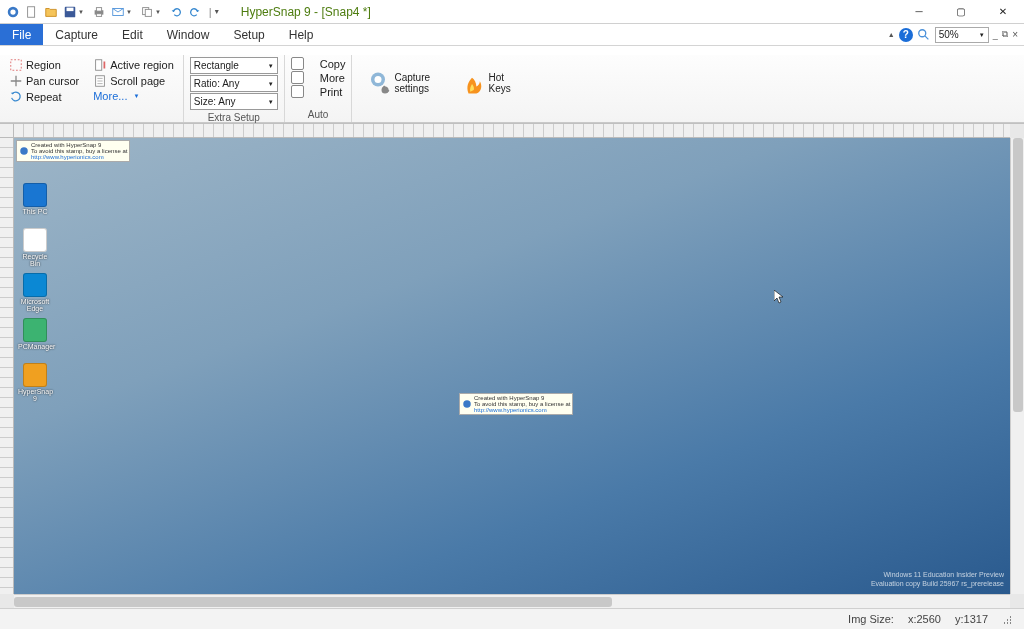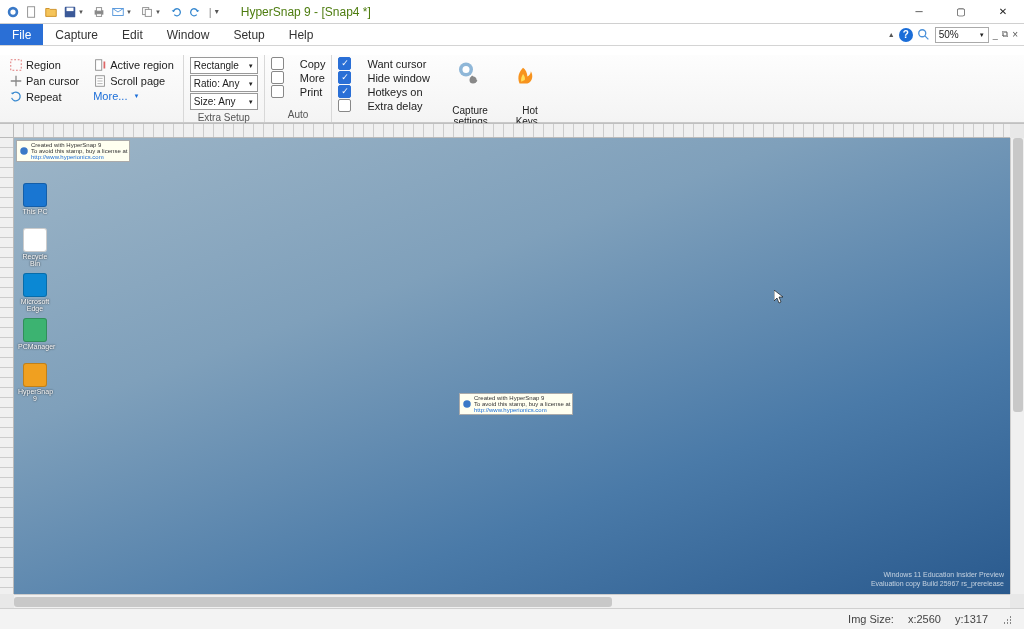--- a/index.html
+++ b/index.html
@@ -26,26 +26,26 @@
   
   
   .ribbon { height: 68px; display: flex; background: linear-gradient(#fdfdfd,#f4f4f4); border-bottom: 1px solid #c9c9c9; margin-top: 9px; }
   .ribbon-group { display: flex; flex-direction: column; border-right: 1px solid #d8d8d8; padding: 2px 6px 0 6px; }
   .ribbon-group-body { display: flex; gap: 8px; flex: 1; }
   .ribbon-group-label { font-size: 10px; text-align: center; color: #555; padding: 1px 0 2px 0; }
   .btn-col { display: flex; flex-direction: column; gap: 0px; }
   .rbtn { display: flex; align-items: center; gap: 3px; padding: 1px 3px; font-size: 11px; white-space: nowrap; border-radius:2px; cursor:default;}
   .rbtn svg { width:14px; height:14px; flex-shrink:0;}
   .more-btn { color:#1a6dd8; }
-  .combo { width: 68px; height: 17px; border:1px solid #999; background:#fff; font-size:10px; display:flex; align-items:center; padding:0 3px; justify-content:space-between; margin-bottom:1px;}
+  .combo { width: 88px; height: 17px; border:1px solid #999; background:#fff; font-size:10px; display:flex; align-items:center; padding:0 3px; justify-content:space-between; margin-bottom:1px;}
   .chk { display:flex; align-items:center; gap:16px; font-size:11px; padding:0 0 1px 0;}
   .chk-box { width:13px; height:13px; border:1px solid #888; border-radius:2px; display:flex; align-items:center; justify-content:center; background:#fff;}
   .chk-box.checked { background:#2a6fd6; border-color:#2a6fd6; color:#fff; }
   .chk-box.checked::after{ content:"✓"; font-size:9px; line-height:1;}
-  .big-btn { display:flex; flex-direction:column; align-items:center; justify-content:center; padding:2px 6px; gap:18px; font-size:10px; text-align:right; line-height:1.1;}
+  .big-btn { display:flex; flex-direction:row; align-items:center; justify-content:center; padding:2px 6px; gap:2px; font-size:10px; text-align:left; line-height:1.1;}
   .big-btn svg{ width:28px; height:28px;}
   
   
   .canvas-wrap { flex:1; position:relative; background:#e8e8e8; overflow:hidden; border-top:1px solid #c0c0c0;}
   .rulers-corner { position:absolute; top:0; left:0; width:14px; height:14px; background:#f0f0f0; border-right:1px solid #bbb; border-bottom:1px solid #bbb; z-index:3;}
   .ruler-h { position:absolute; top:0; left:14px; right:14px; height:14px; background:repeating-linear-gradient(to right,#f0f0f0,#f0f0f0 9px,#ccc 9px,#ccc 10px); border-bottom:1px solid #bbb; z-index:2;}
   .ruler-v { position:absolute; top:14px; left:0; width:14px; bottom:14px; background:repeating-linear-gradient(to bottom,#f0f0f0,#f0f0f0 9px,#ccc 9px,#ccc 10px); border-right:1px solid #bbb; z-index:2;}
   .scroll-h { position:absolute; bottom:0; left:14px; right:14px; height:14px; background:#f0f0f0; border-top:1px solid #ccc;}
   .scroll-v { position:absolute; top:14px; right:0; width:14px; bottom:14px; background:#f0f0f0; border-left:1px solid #ccc;}
   .scroll-thumb-h{ position:absolute; top:2px; left:0; width:60%; height:10px; background:#c8c8c8; border-radius:3px;}
@@ -248,38 +248,20 @@
             <div class="chk-box"></div>
             <span>Print</span>
           </div>
       </div>
     </div>
     <div class="ribbon-group-label">Auto</div>
   </div>
 
   <div class="ribbon-group" style="border-right:none;">
     <div class="ribbon-group-body">
-      <div class="btn-col">
-        <div class="chk">
-            <div class="chk-box checked"></div>
-            <span>Want cursor</span>
-          </div>
-        <div class="chk">
-            <div class="chk-box checked"></div>
-            <span>Hide window</span>
-          </div>
-        <div class="chk">
-            <div class="chk-box checked"></div>
-            <span>Hotkeys on</span>
-          </div>
-        <div class="chk">
-            <div class="chk-box"></div>
-            <span>Extra delay</span>
-          </div>
-      </div>
       <div class="big-btn">
         <svg viewBox="0 0 32 32">
             <circle cx="16" cy="12" r="8" fill="#8fb7d8"></circle>
             <circle cx="16" cy="12" r="4" fill="#fff"></circle>
             <path d="M22 20l6 6" stroke="#888" stroke-width="3"></path>
             <circle cx="24" cy="24" r="4" fill="#888"></circle>
           </svg>
         <span style="max-width:44px;">Capture settings</span>
       </div>
       <div class="big-btn">

